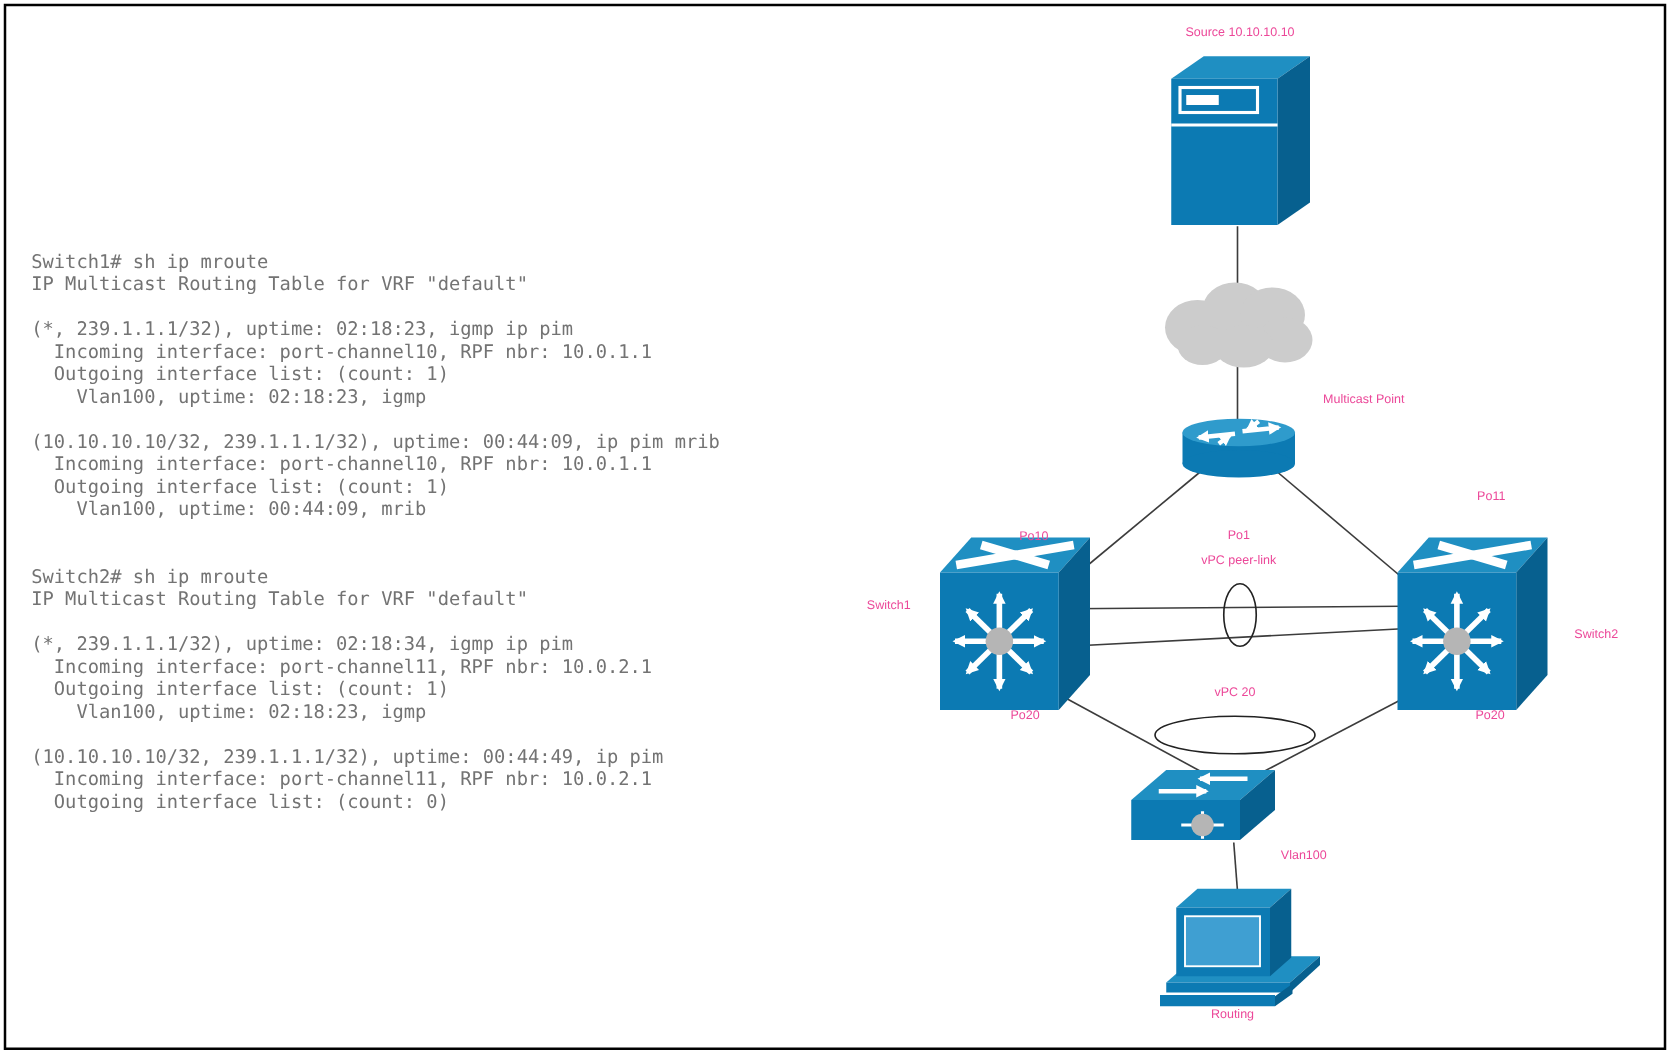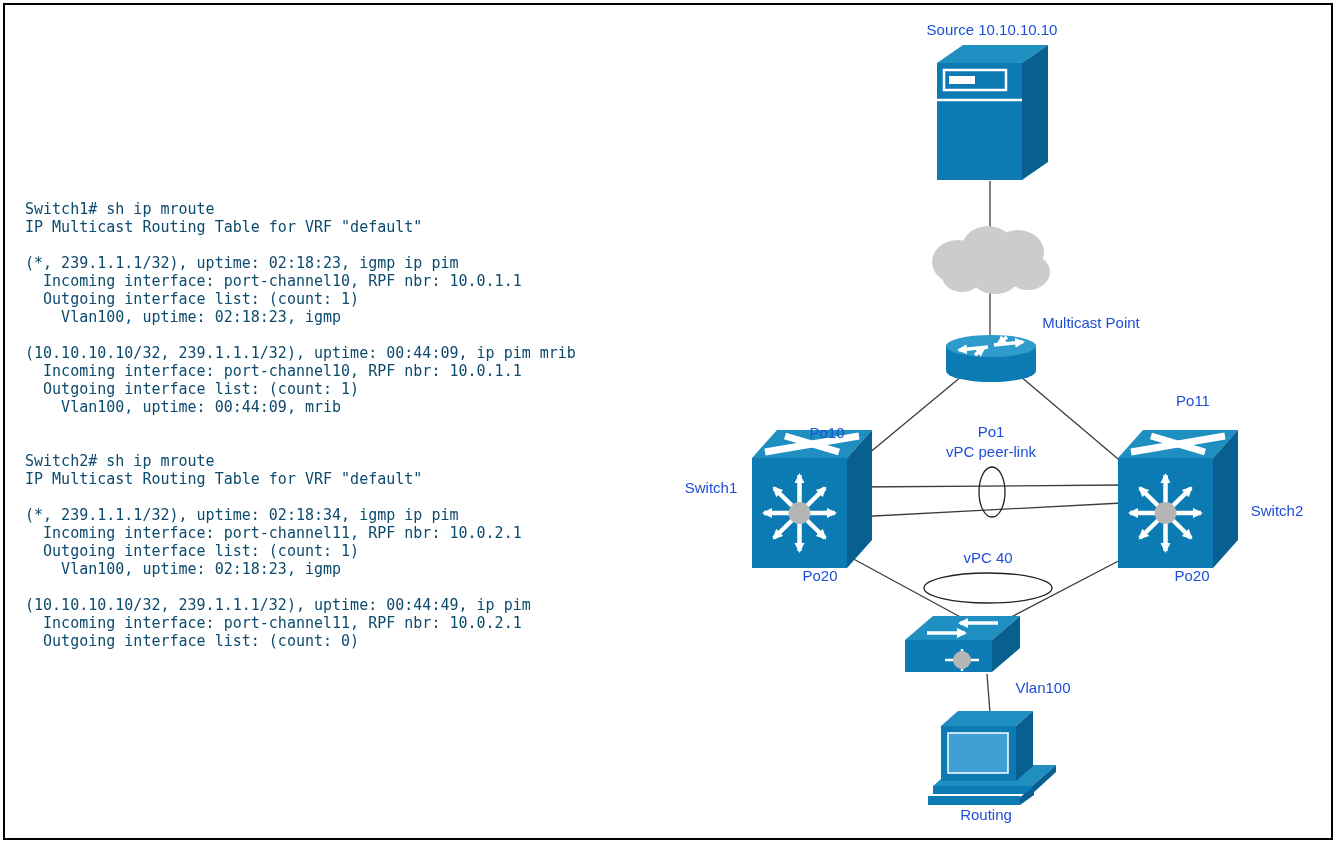--- a/index.html
+++ b/index.html
@@ -14,31 +14,31 @@
     position: absolute; inset: 3px;
     border: 2px solid #000;
     pointer-events: none;
   }
   .console {
     position: absolute;
     left: 25px;
     font-family: "DejaVu Sans Mono", monospace;
     font-size: 15px;
     line-height: 18px;
-    color: #0c4a6e;
+    color: #737373;
     white-space: pre;
   }
   #console1 { top: 200px; }
   #console2 { top: 452px; }
   svg.diagram { position: absolute; left: 0; top: 0; }
   .lbl {
     position: absolute;
     transform: translateX(-50%);
-    font-size: 15px;
-    color: #1d4ed8;
+    font-size: 10px;
+    color: #ec4899;
     white-space: nowrap;
   }
 </style>
 </head>
 <body>
 
 <div class="frame"></div>
 
 <pre id="console1" class="console">Switch1# sh ip mroute
 IP Multicast Routing Table for VRF "default"
@@ -170,15 +170,15 @@
 <div class="lbl" style="left:992px;top:21px">Source 10.10.10.10</div>
 <div class="lbl" style="left:1091px;top:314px">Multicast Point</div>
 <div class="lbl" style="left:827px;top:424px">Po10</div>
 <div class="lbl" style="left:1193px;top:392px">Po11</div>
 <div class="lbl" style="left:991px;top:423px">Po1</div>
 <div class="lbl" style="left:991px;top:443px">vPC peer-link</div>
 <div class="lbl" style="left:711px;top:479px">Switch1</div>
 <div class="lbl" style="left:1277px;top:502px">Switch2</div>
 <div class="lbl" style="left:820px;top:567px">Po20</div>
 <div class="lbl" style="left:1192px;top:567px">Po20</div>
-<div class="lbl" style="left:988px;top:549px">vPC 40</div>
+<div class="lbl" style="left:988px;top:549px">vPC 20</div>
 <div class="lbl" style="left:1043px;top:679px">Vlan100</div>
 <div class="lbl" style="left:986px;top:806px">Routing</div>
 
 </body></html>

